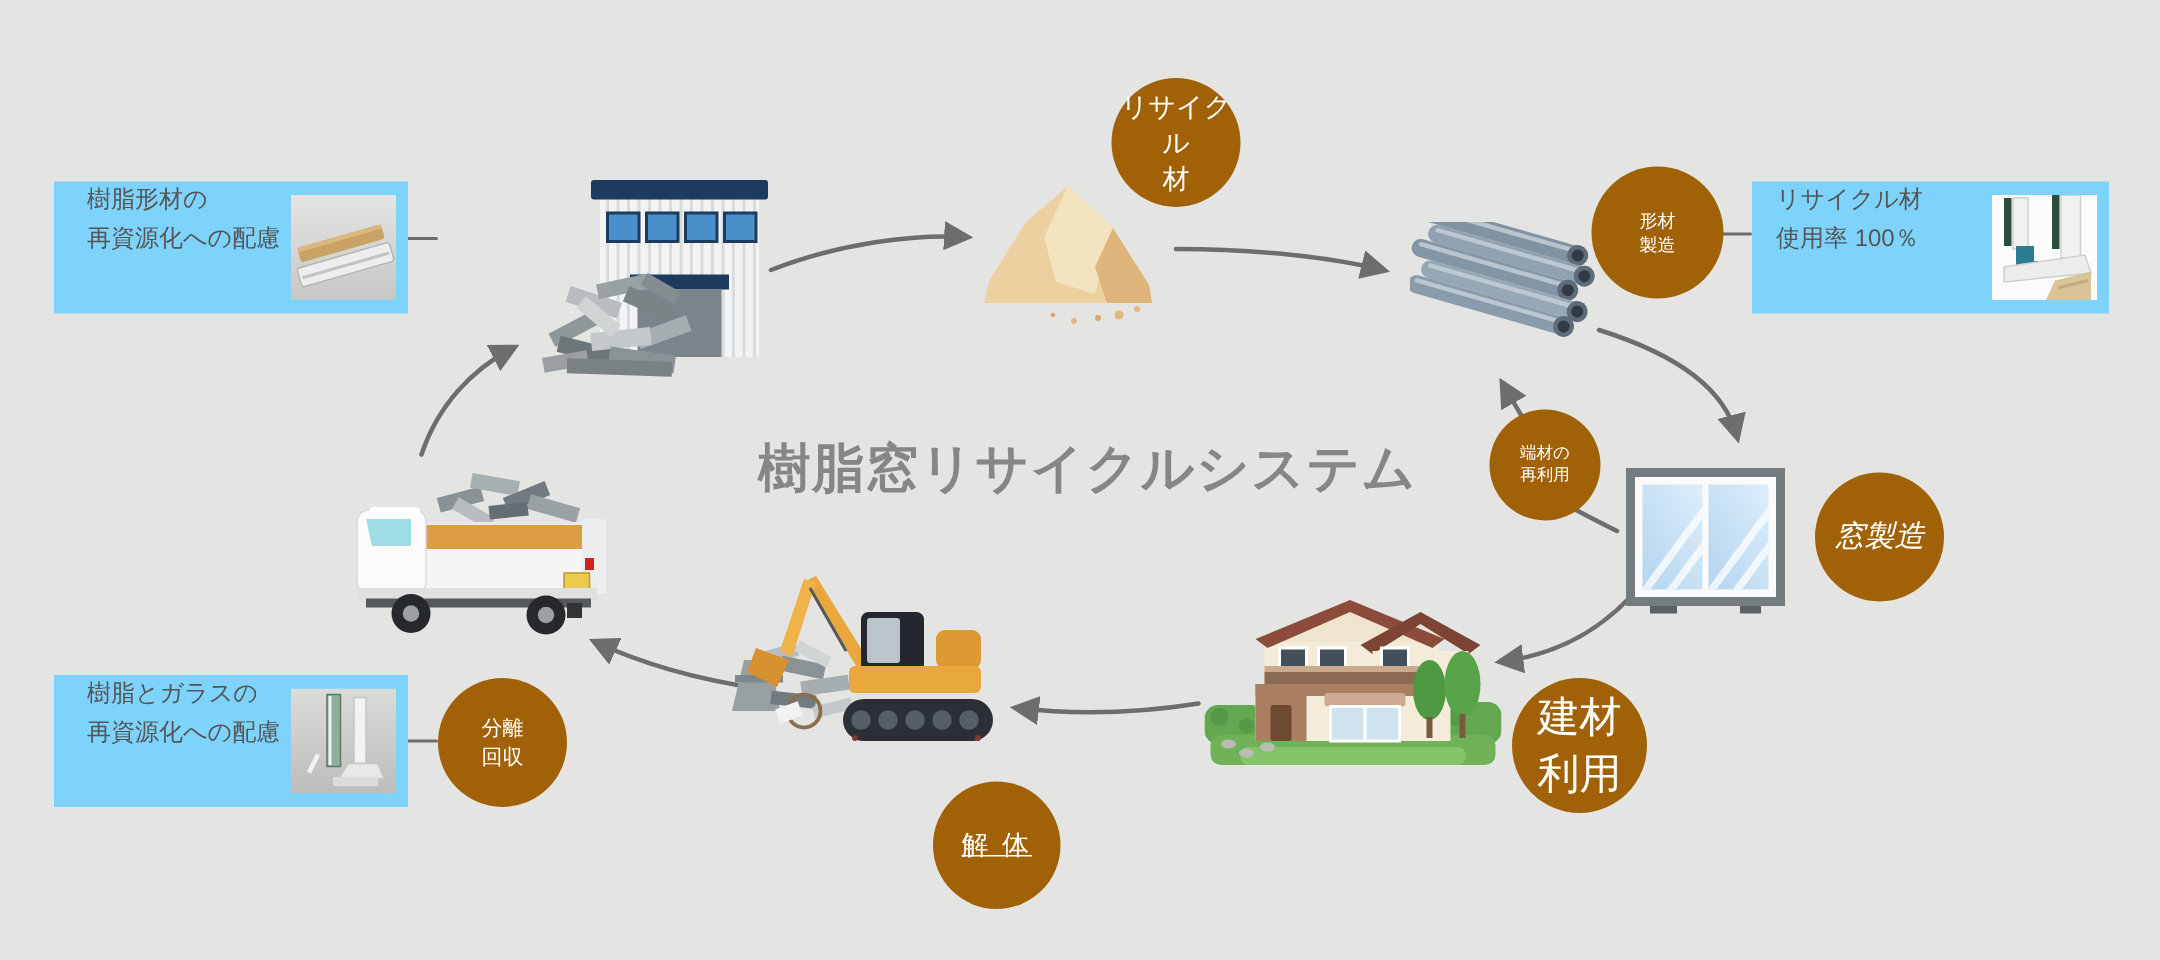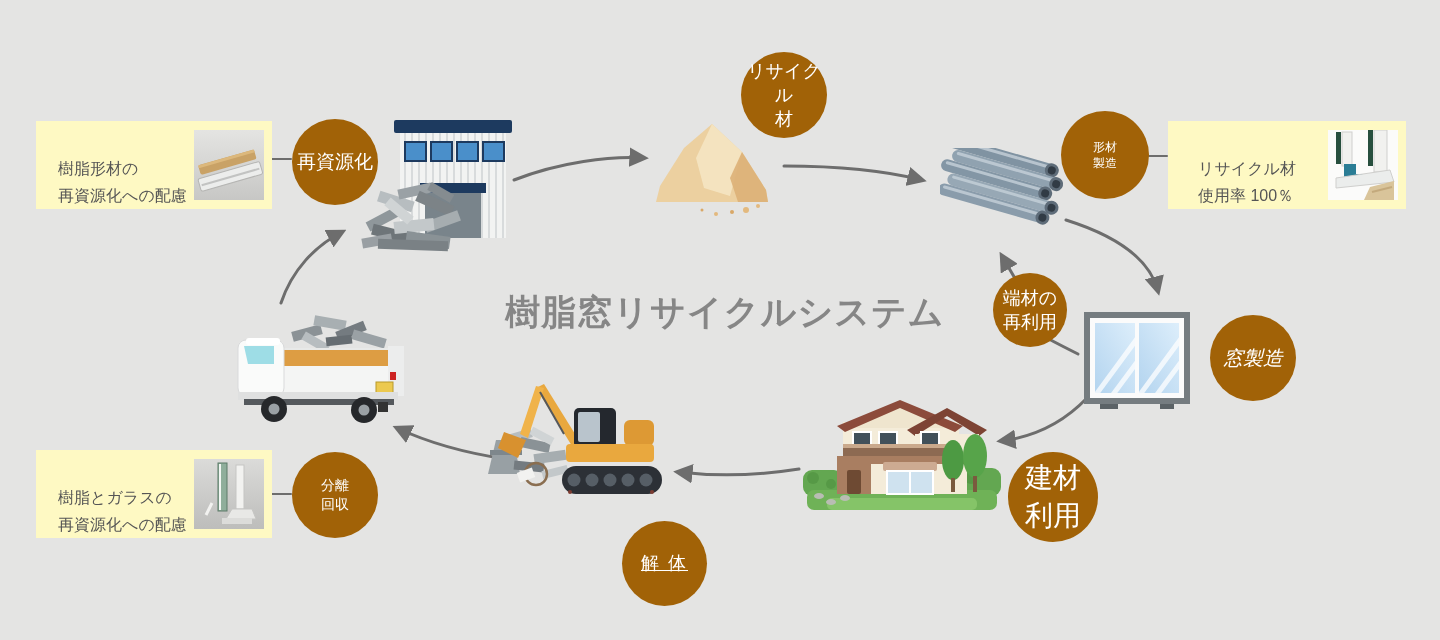--- a/index.html
+++ b/index.html
@@ -9,32 +9,32 @@
   
   .diagram-title{left:505px;top:289px;width:440px;text-align:center;
     font-size:35px;font-weight:bold;color:#868686;letter-spacing:1px;white-space:nowrap;}
   
   .node{border-radius:50%;background:#a16207;color:#ffffff;display:flex;
     align-items:center;justify-content:center;text-align:center;
     white-space:pre-line;line-height:1.35;}
   #node-resource{left:292px;top:119px;width:86px;height:86px;font-size:19px;}
   #node-recycled{left:741px;top:52px;width:86px;height:86px;font-size:18px;}
   #node-profile{left:1061px;top:111px;width:88px;height:88px;font-size:12px;}
-  #node-offcut{left:993px;top:273px;width:74px;height:74px;font-size:18px;}
+  #node-offcut{left:993px;top:273px;width:74px;height:74px;font-size:11px;}
   #node-window{left:1210px;top:315px;width:86px;height:86px;font-size:20px;font-style:italic;}
   #node-building{left:1008px;top:452px;width:90px;height:90px;font-size:28px;}
   #node-demolition{left:622px;top:521px;width:85px;height:85px;font-size:18px;letter-spacing:2px;text-decoration:underline;}
   #node-separation{left:292px;top:452px;width:86px;height:86px;font-size:14px;}
   
-  .callout{background:#fef9c3;display:flex;align-items:flex-end;}
+  .callout{background:#7dd3fc;display:flex;align-items:flex-start;}
   .callout-text{font-size:16px;color:#555555;line-height:1.65;white-space:pre-line;}
   #callout-top-left{left:36px;top:121px;width:236px;height:88px;}
   #callout-top-left .callout-text{padding-left:22px;}
   #callout-top-right{left:1168px;top:121px;width:238px;height:88px;}
-  #callout-top-right .callout-text{padding-left:30px;}
+  #callout-top-right .callout-text{padding-left:16px;}
   #callout-bottom-left{left:36px;top:450px;width:236px;height:88px;}
   #callout-bottom-left .callout-text{padding-left:22px;}
   .callout-img{position:absolute;right:8px;top:9px;width:70px;height:70px;}
   
   #ill-factory{left:392px;top:120px;}
   #ill-scrap{left:358px;top:176px;}
   #ill-powder{left:646px;top:118px;}
   #ill-pipes{left:940px;top:148px;}
   #ill-window{left:1084px;top:312px;}
   #ill-house{left:803px;top:396px;}
@@ -334,21 +334,20 @@
         <rect x="24" y="4" width="9" height="48" fill="#8fae9b" stroke="#5c7a68"></rect>
         <line x1="26" y1="5" x2="26" y2="51" stroke="#f2f6f3" stroke-width="2"></line>
         <rect x="42" y="6" width="8" height="44" fill="#f2f2f0" stroke="#c5c5c3"></rect>
         <polygon points="38,50 58,50 62,60 32,60" fill="#e8e8e6" stroke="#c5c5c3"></polygon>
         <rect x="28" y="59" width="30" height="6" fill="#dcdcda"></rect>
         <path d="M18,44 L12,56" stroke="#f2f2f0" stroke-width="3" fill="none"></path>
       </svg>
     </div>
   </div>
 
-  <div class="abs node" id="node-resource">再資源化</div>
   <div class="abs node" id="node-recycled">リサイクル
 材</div>
   <div class="abs node" id="node-profile">形材
 製造</div>
   <div class="abs node" id="node-offcut">端材の
 再利用</div>
   <div class="abs node" id="node-window">窓製造</div>
   <div class="abs node" id="node-building">建材
 利用</div>
   <div class="abs node" id="node-demolition">解 体</div>

